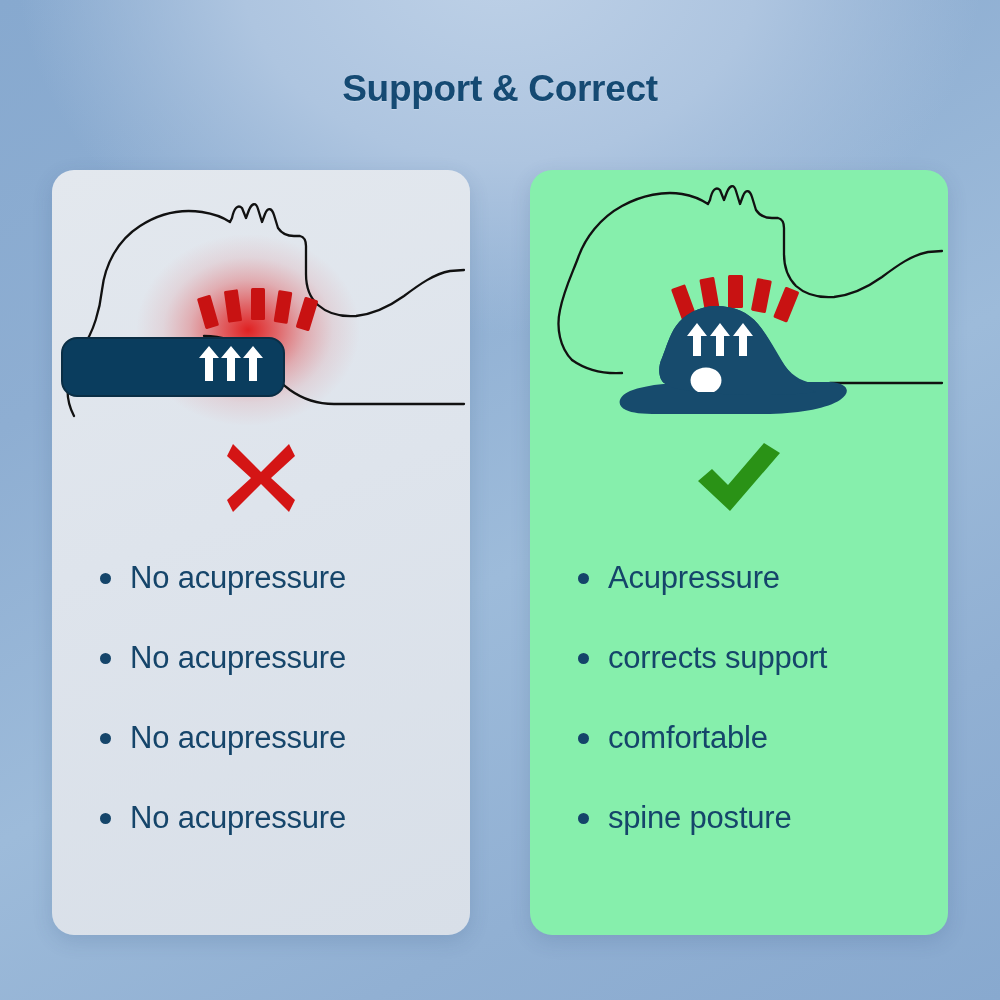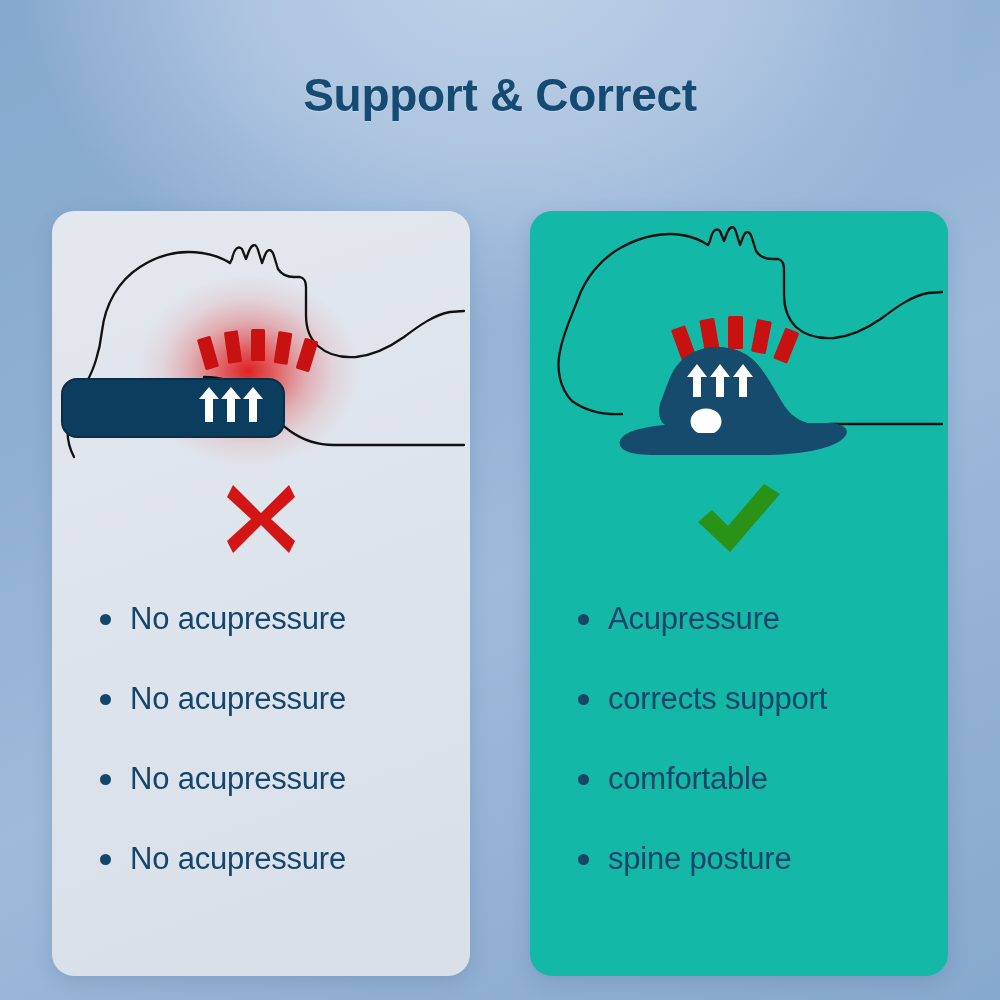--- a/index.html
+++ b/index.html
@@ -25,44 +25,43 @@
     height: 1000px;
   }
 
   
   .title {
     position: absolute;
     left: 0;
     top: 68px;
     width: 1000px;
     text-align: center;
-    font-size: 46px;
+    font-size: 37px;
     font-weight: bold;
     color: #154a73;
     letter-spacing: -0.3px;
     text-shadow: 0 1px 1px rgba(255,255,255,0.28);
   }
 
   
   .card {
     position: absolute;
     top: 170px;
     width: 418px;
     height: 765px;
     border-radius: 22px;
-    margin-top: 41px;
   }
   .card-bad {
     left: 52px;
     background: linear-gradient(160deg, #e3e8ee 0%, #dee4ec 45%, #d8dfe8 100%);
     box-shadow: 0 6px 20px rgba(40,70,110,0.16);
   }
   .card-good {
     left: 530px;
-    background: #14b8a6;
+    background: #86efac;
     box-shadow: 0 6px 20px rgba(40,70,110,0.16);
   }
 
   
   .illo {
     position: absolute;
     left: 0;
     top: 8px;
     width: 418px;
     height: 250px;

